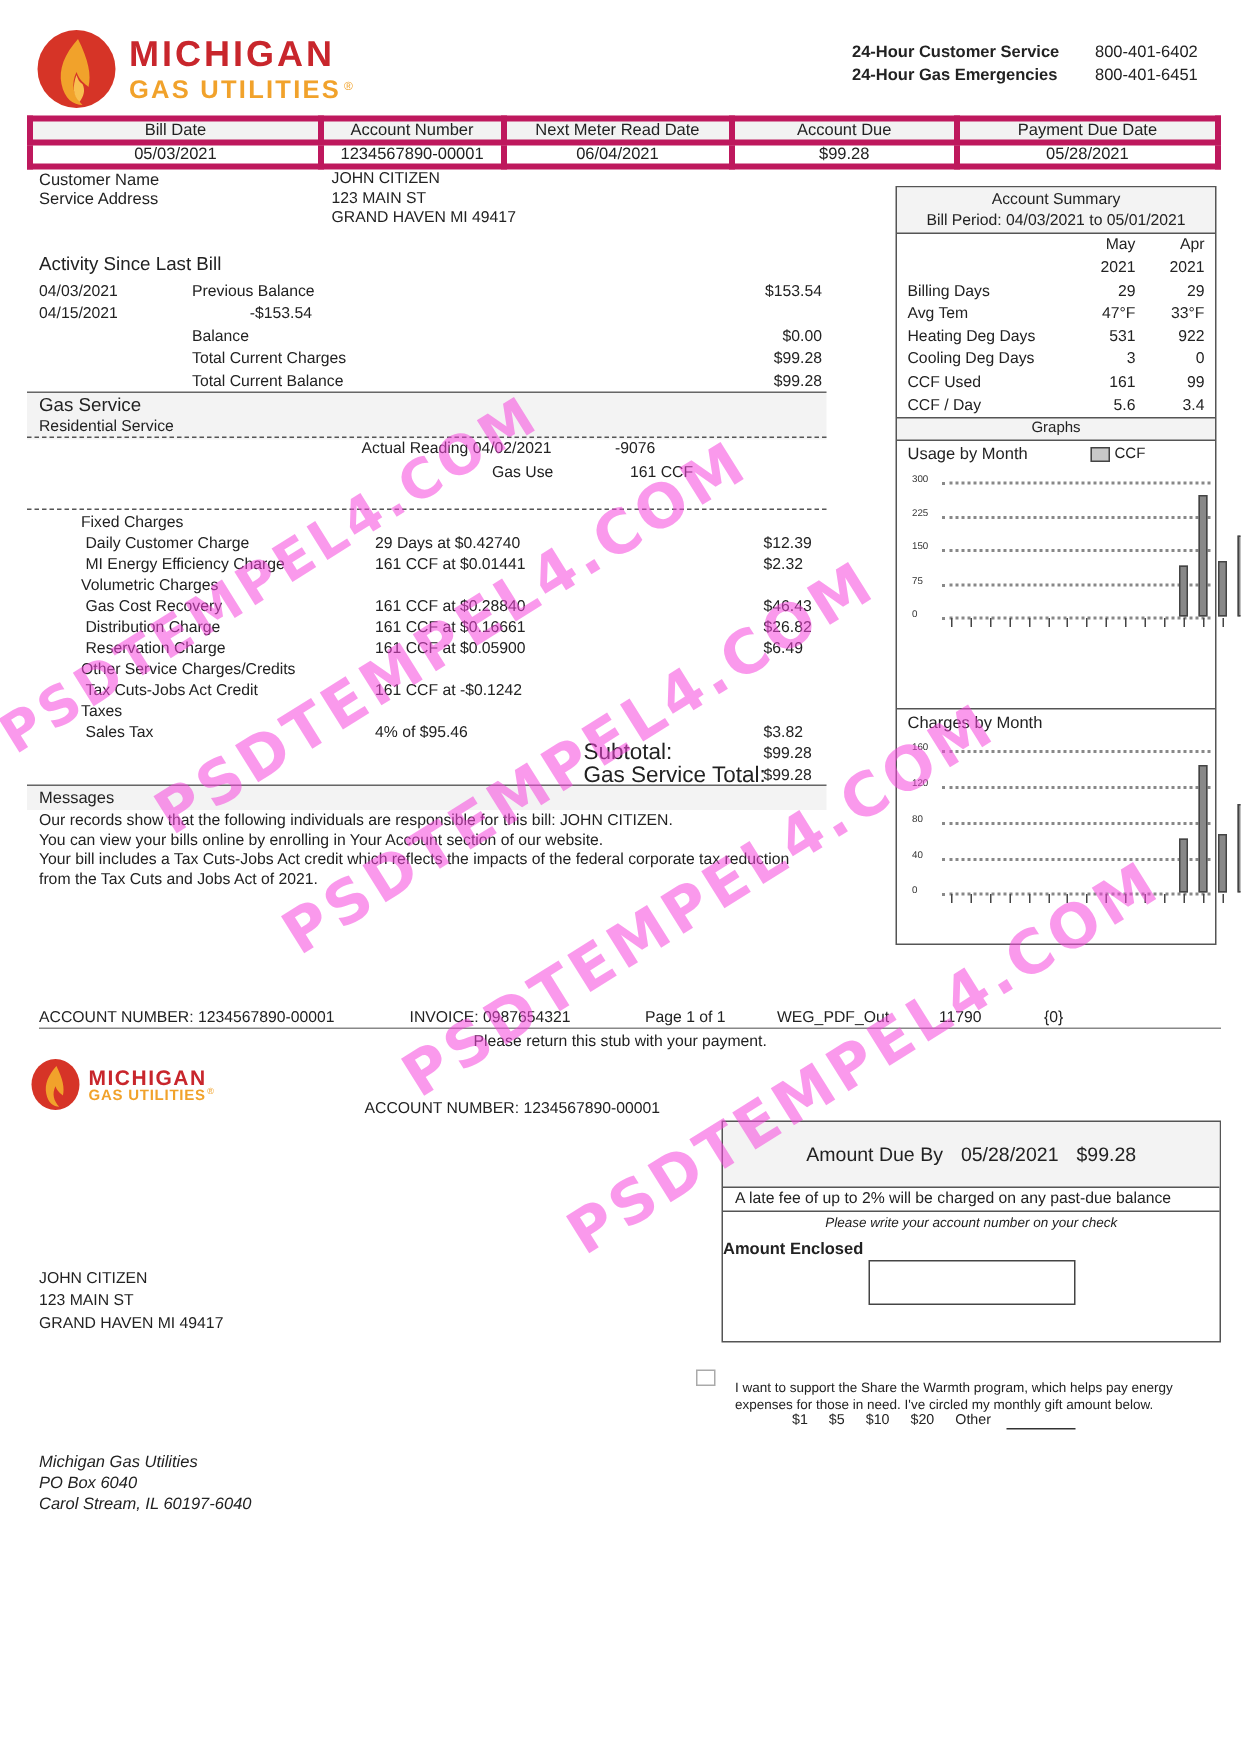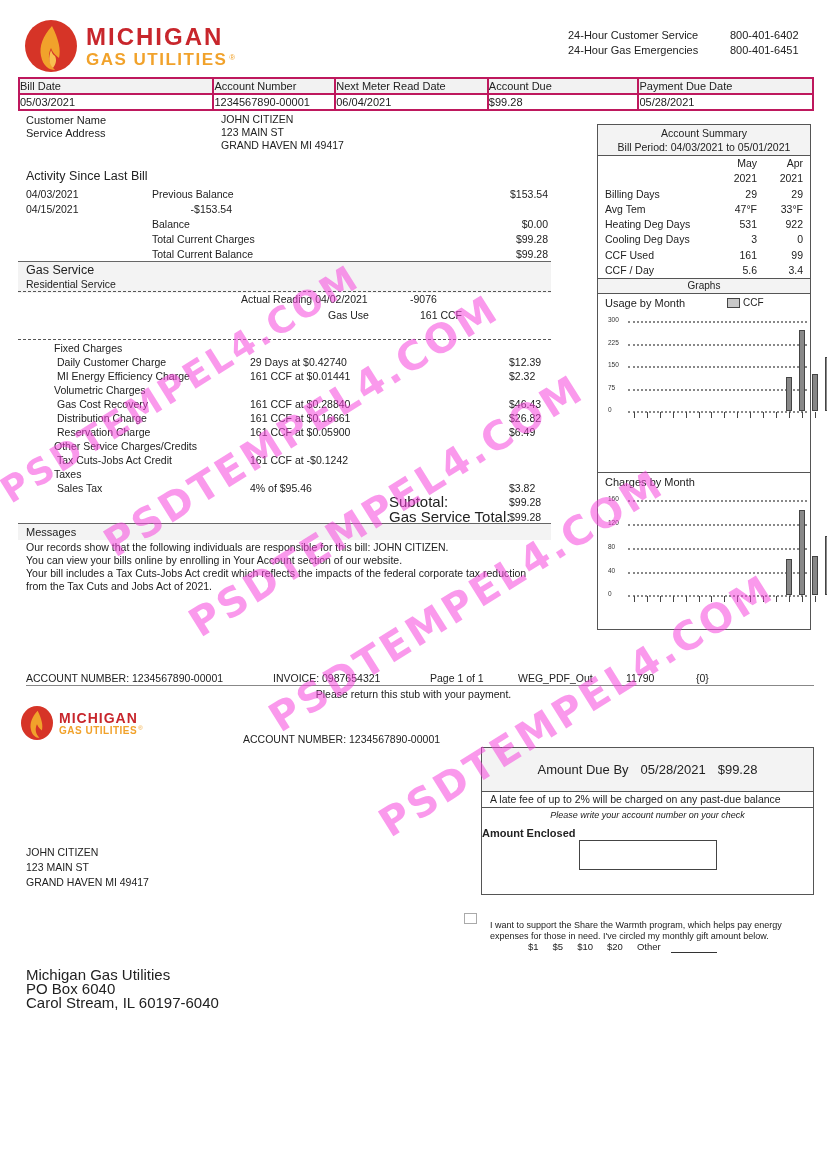--- a/index.html
+++ b/index.html
@@ -4,32 +4,32 @@
 <style>
   * { box-sizing: border-box; margin: 0; padding: 0; }
   body { width: 827px; height: 1169px; background: #fff; font-family: "Liberation Sans", sans-serif; font-size: 10.5px; color: #222; position: relative; overflow: hidden; }
   
   .logo { position: absolute; display: flex; align-items: center; }
   .logo-circle { border-radius: 50%; background: #d63427; position: relative; overflow: hidden; }
   .logo-text-1 { color: #c8262c; font-weight: bold; letter-spacing: 2px; line-height: 1; }
   .logo-text-2 { color: #f1a22b; font-weight: bold; letter-spacing: 1.5px; line-height: 1; }
   .contact { position: absolute; top: 28px; left: 568px; font-size: 11px; line-height: 15px; }
   .contact-row { display: flex; }
-  .contact-row .lbl { width: 162px; }
+  .contact-row .lbl { width: 162px; font-weight: bold; }
   
   .hdr-table { position: absolute; top: 77px; left: 18px; width: 796px; border-collapse: collapse; font-size: 11px; }
-  .hdr-table td { border: 2px solid #be185d; text-align: left; height: 16px; padding: 0; }
+  .hdr-table td { border: 4px solid #be185d; text-align: center; height: 16px; padding: 0; }
   .hdr-table tr.h td { background: #f2f2f2; }
   
   .cust-labels { position: absolute; top: 114px; left: 26px; line-height: 13px; font-size: 11px; }
   .cust-values { position: absolute; top: 113px; left: 221px; line-height: 13px; font-size: 10.5px; }
   
   .activity { position: absolute; top: 169px; left: 26px; width: 522px; }
   .activity h3 { font-weight: normal; font-size: 12.5px; margin-bottom: 3px; }
-  .act-row { display: flex; height: 15px; font-size: 10.5px; align-items: center; gap: 24px; }
+  .act-row { display: flex; height: 15px; font-size: 10.5px; align-items: center; }
   .act-row .d { width: 102px; }
   .act-row .l { flex: 1; }
   .act-row .a { width: 80px; text-align: right; }
   
   .gas-head { position: absolute; top: 261px; left: 18px; width: 533px; background: #f3f3f3; border-top: 1px solid #666; padding-left: 8px; }
   .gas-head .t1 { font-size: 12.5px; line-height: 16px; }
   .gas-head .t2 { font-size: 10.5px; line-height: 13px; padding-bottom: 2px; }
   .dash { position: absolute; left: 18px; width: 533px; border-top: 1px dashed #555; }
   .meter { position: absolute; top: 293px; left: 26px; width: 520px; font-size: 10.5px; }
   .meter-row { position: relative; height: 16px; }
@@ -71,21 +71,21 @@
   .late { height: 16px; border-bottom: 1px solid #555; font-size: 10.5px; padding-left: 8px; line-height: 15px; }
   .write { text-align: center; font-style: italic; font-size: 9px; margin-top: 2px; }
   .enc-label { text-align: left; font-size: 11px; margin-top: 7px; font-weight: bold; }
   .enc-box { width: 138px; height: 30px; border: 1px solid #444; margin: 1px auto 0; }
   .warmth-box { position: absolute; top: 913px; left: 464px; width: 13px; height: 11px; border: 1px solid #aaa; }
   .warmth { position: absolute; top: 920px; left: 490px; font-size: 9px; line-height: 10.5px; width: 320px; }
   .gifts { position: absolute; top: 941px; left: 528px; font-size: 9.5px; display: flex; }
   .gifts span { margin-right: 14px; }
   .other-line { position: absolute; top: 952px; left: 671px; width: 46px; border-top: 1px solid #333; }
   .mail-to { position: absolute; top: 845px; left: 26px; font-size: 10.5px; line-height: 15px; }
-  .remit { position: absolute; top: 968px; left: 26px; font-size: 15px; line-height: 14px; }
+  .remit { position: absolute; top: 968px; left: 26px; font-size: 11px; line-height: 14px; font-style: italic; }
   
   .wm { position: absolute; color: rgba(245, 70, 220, 0.55); font-weight: bold; font-family: "DejaVu Sans", sans-serif; letter-spacing: 3px; white-space: nowrap; transform-origin: left bottom; pointer-events: none; }
 </style>
 </head>
 <body>
 
 <div class="logo" style="top:20px;left:25px;">
   <div class="logo-circle" style="width:52px;height:52px;">
     <svg width="52" height="52" viewBox="0 0 52 52">
       <path d="M27 6 C18 16 14 26 16 36 C18 46 24 50 30 50 C24 44 22 36 26 28 C28 34 32 36 34 38 C36 30 34 20 27 6 Z" fill="#f1a22b"></path>

